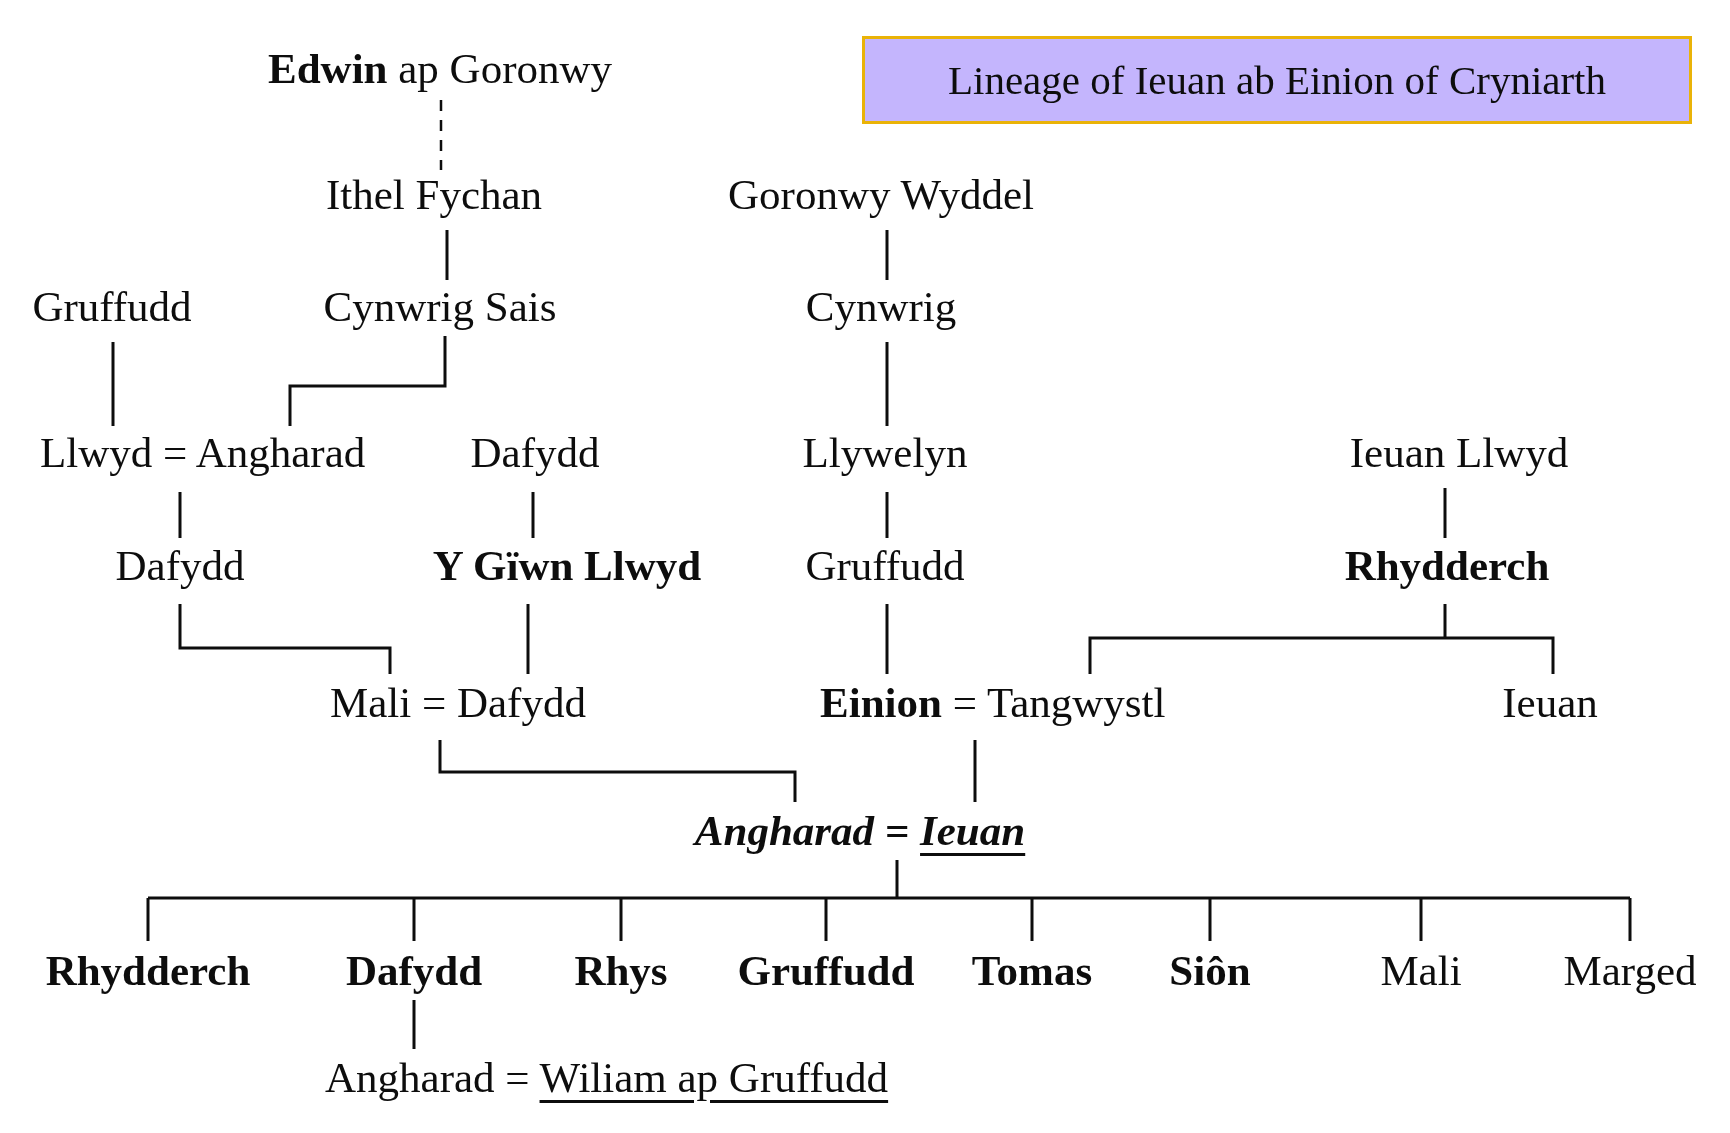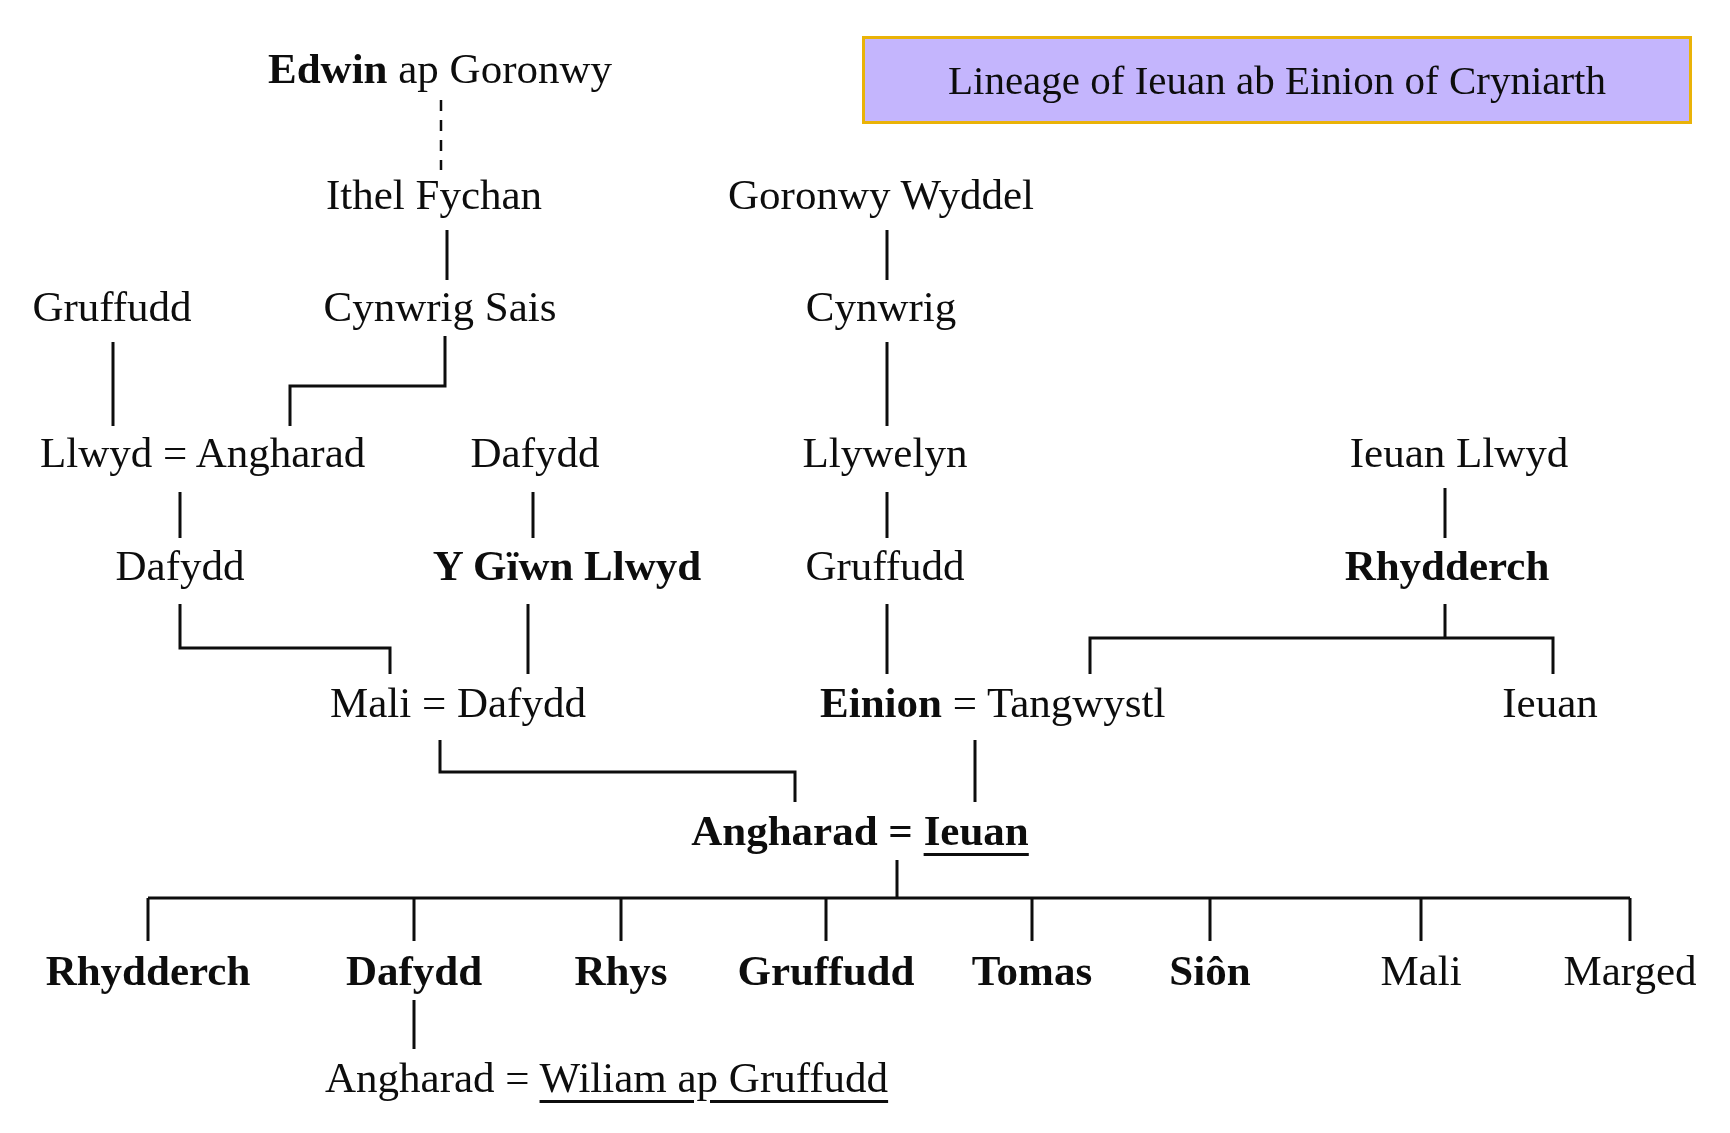--- a/index.html
+++ b/index.html
@@ -70,21 +70,21 @@
 
   <div class="node" style="left:180px;top:543px;"><span>Dafydd</span></div>
   <div class="node b" style="left:535px;top:543px;margin-left:32px;"><span>Y Gïwn Llwyd</span></div>
   <div class="node" style="left:885px;top:543px;"><span>Gruffudd</span></div>
   <div class="node b" style="left:1447px;top:543px;"><span>Rhydderch</span></div>
 
   <div class="node leftpos" style="left:820px;top:680px;"><span class="b">Einion</span> <span>=</span> <span>Tangwystl</span></div>
   <div class="node leftpos" style="left:330px;top:680px;"><span>Mali</span> <span>=</span> <span>Dafydd</span></div>
   <div class="node" style="left:1550px;top:680px;"><span>Ieuan</span></div>
 
-  <div class="node b" style="left:860px;top:808px;"><span>Angharad</span> <span>=</span> <span class="u">Ieuan</span></div>
+  <div class="node b" style="left:860px;top:808px;font-style:italic;"><span>Angharad</span> <span>=</span> <span class="u">Ieuan</span></div>
 
   <div class="node b" style="left:148px;top:948px;"><span>Rhydderch</span></div>
   <div class="node b" style="left:414px;top:948px;"><span>Dafydd</span></div>
   <div class="node b" style="left:621px;top:948px;"><span>Rhys</span></div>
   <div class="node b" style="left:826px;top:948px;"><span>Gruffudd</span></div>
   <div class="node b" style="left:1032px;top:948px;"><span>Tomas</span></div>
   <div class="node b" style="left:1210px;top:948px;"><span>Siôn</span></div>
   <div class="node" style="left:1421px;top:948px;"><span>Mali</span></div>
   <div class="node" style="left:1630px;top:948px;"><span>Marged</span></div>
 

